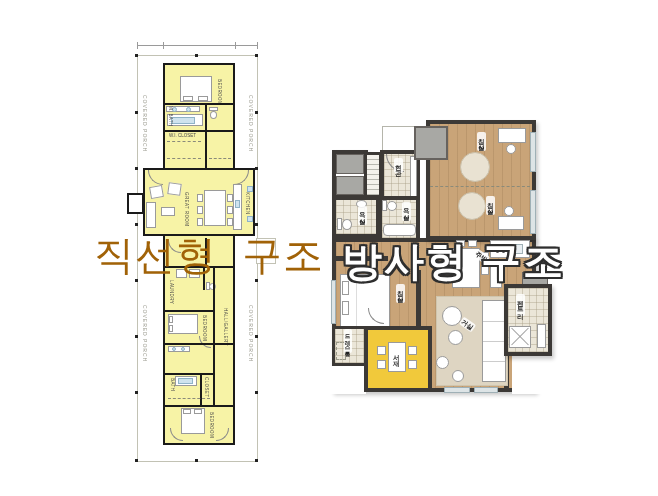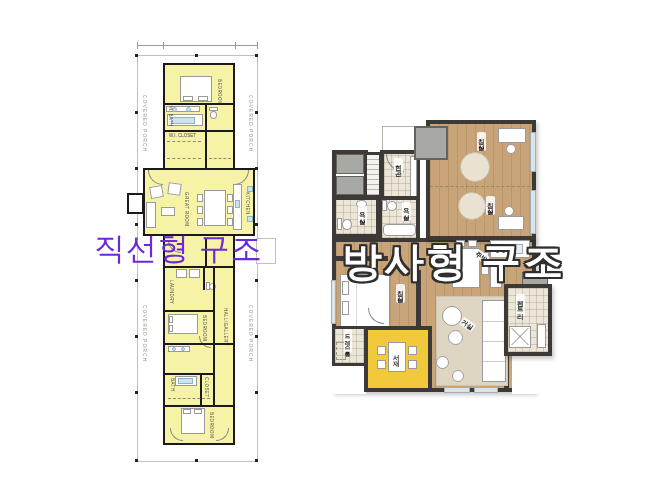--- a/index.html
+++ b/index.html
@@ -25,21 +25,21 @@
 .wood{background-color:#c9a478;background-image:repeating-linear-gradient(90deg,rgba(120,90,55,.18) 0 1px,transparent 1px 9px)}
 .tile{background-color:#ebe6d8;background-image:repeating-linear-gradient(0deg,rgba(165,155,130,.4) 0 1px,transparent 1px 7px),repeating-linear-gradient(90deg,rgba(165,155,130,.4) 0 1px,transparent 1px 7px)}
 .stairs{background-color:#f4f2ec;background-image:repeating-linear-gradient(0deg,#b8b8b0 0 1px,transparent 1px 5px)}
 .gray{position:absolute;background:#a8a8a4;border:1px solid #66625e}
 .win{position:absolute;background:#dde4e6;border:1px solid #9fb0b6}
 .klbl{position:absolute;writing-mode:vertical-rl;text-orientation:mixed;font-size:6.5px;font-weight:bold;color:#222;background:rgba(255,255,255,.85);padding:1px;border-radius:2px;line-height:1.1;white-space:nowrap}
 .klblh{position:absolute;font-size:6.5px;font-weight:bold;color:#222;background:rgba(255,255,255,.85);padding:1px;border-radius:2px;line-height:1.1;white-space:nowrap}
 .rug{position:absolute;background:#e9e2d2;border:1px solid #c9bfa9;border-radius:50%}
 .shadow{box-shadow:2px 3px 4px rgba(0,0,0,.22)}
 
-.title-l{position:absolute;font-family:Liberation Serif, serif;font-size:31px;color:#6d28d9;letter-spacing:1px;white-space:nowrap;z-index:30}
+.title-l{position:absolute;font-family:Liberation Mono, monospace;font-size:40px;color:#a16207;letter-spacing:1px;white-space:nowrap;z-index:30}
 .title-r{position:absolute;font-size:40px;font-weight:bold;color:#fff;-webkit-text-stroke:2.5px #2e2e2e;paint-order:stroke fill;letter-spacing:2px;white-space:nowrap;z-index:30;
   text-shadow:-2px -2px 0 #2e2e2e,2px -2px 0 #2e2e2e,-2px 2px 0 #2e2e2e,2px 2px 0 #2e2e2e,0 2px 0 #2e2e2e,0 -2px 0 #2e2e2e,2px 0 0 #2e2e2e,-2px 0 0 #2e2e2e}
 .x1,.x2{position:absolute;left:-2px;top:9px;width:24px;height:1px;background:#999}
 .x1{transform:rotate(45deg)}.x2{transform:rotate(-45deg)}
 .cush{position:absolute;left:0;width:100%;height:1px;background:#ccc}
 </style>
 </head>
 <body>
 
 <div class="stage">

